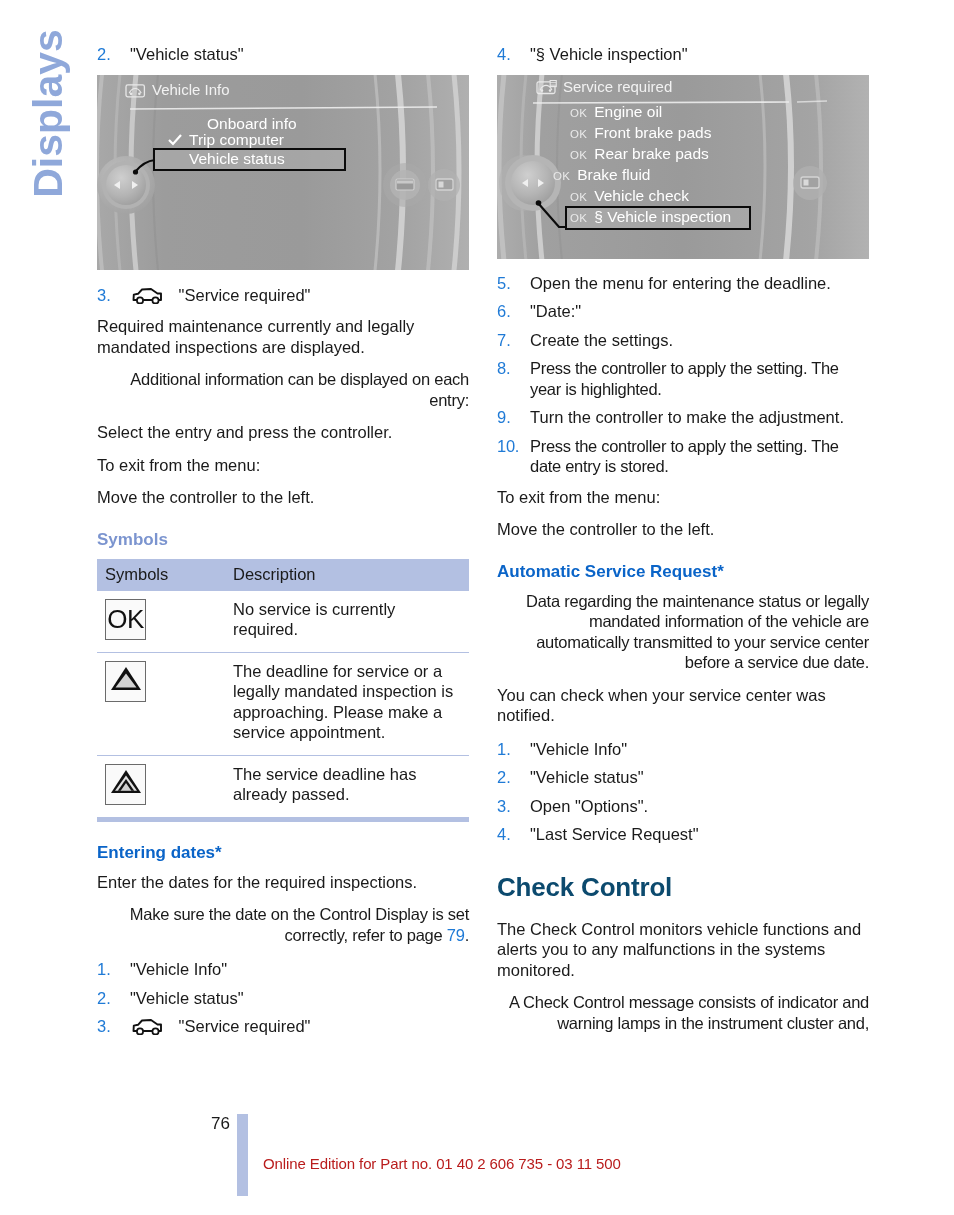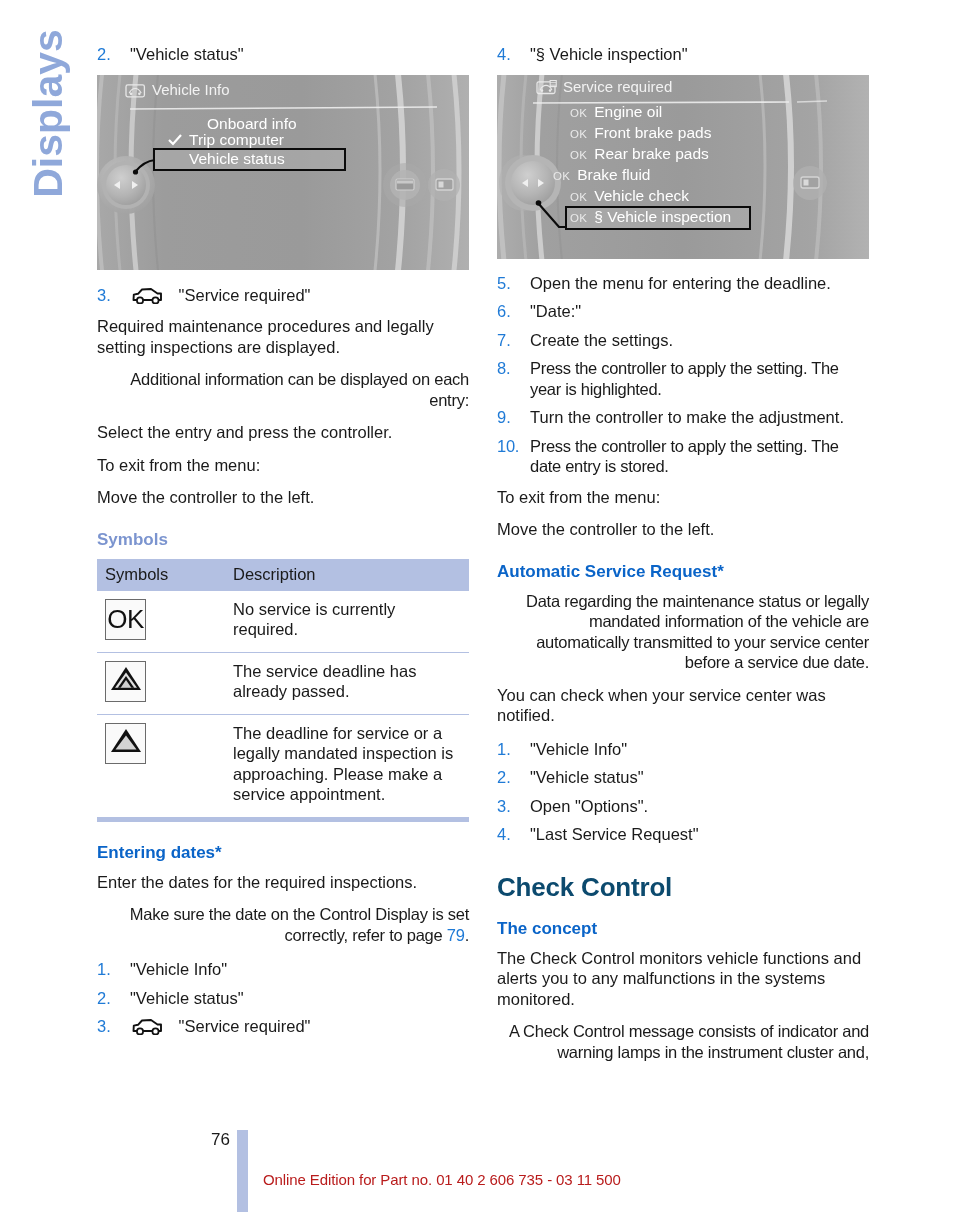--- a/index.html
+++ b/index.html
@@ -163,21 +163,21 @@
     font-size:26px;
     line-height:26px;
     font-weight:400;
     letter-spacing:-0.5px;
     color:#111;
   }
 
   
   .footer{
     position:absolute;
-    left:0;bottom:0;width:840px;height:105px;text-decoration:underline;
+    left:0;bottom:16px;width:840px;height:105px;text-decoration:underline;
   }
   .foot-bar{
     position:absolute;
     left:237px;top:20px;
     width:11px;height:82px;
     background:#b3c0e2;
   }
   .foot-pageno{
     position:absolute;
     left:200px;top:20px;
@@ -288,21 +288,21 @@
       <span class="inline-car">
         <svg width="36" height="17" viewBox="0 0 36 17">
           <path d="M2.5 13 L30 13 L30 6.5 L26.5 6.5 L20 2 L11 2.5 L7 6.8 L2.8 7.6 Z" fill="none" stroke="#111" stroke-width="1.9" stroke-linejoin="round"></path>
           <circle cx="9" cy="13.4" r="3.1" fill="#fff" stroke="#111" stroke-width="1.8"></circle>
           <circle cx="24.5" cy="13.4" r="3.1" fill="#fff" stroke="#111" stroke-width="1.8"></circle>
         </svg>
       </span>
       <span>"Service required"</span>
     </div>
 
-    <p class="para">Required maintenance procedures and legally setting inspections are displayed.</p>
+    <p class="para">Required maintenance currently and legally mandated inspections are displayed.</p>
     <p class="para tight">Additional information can be displayed on each entry:</p>
     <p class="para">Select the entry and press the controller.</p>
     <p class="para">To exit from the menu:</p>
     <p class="para">Move the controller to the left.</p>
 
     <h2 class="h2 light" style="margin-top:22px;">Symbols</h2>
 
     <table class="sym-table">
       <thead>
         <tr>
@@ -318,41 +318,41 @@
             </div>
           </td>
           <td class="c-desc">No service is currently required.</td>
         </tr>
         <tr>
           <td class="c-sym">
             <div class="glyph-box">
               <span>
                 <svg width="32" height="27" viewBox="0 0 32 27">
                   <polygon points="16,2 31,25 1,25" fill="#111"></polygon>
+                  <polygon points="16,8.5 26.5,22.6 5.5,22.6" fill="#d4d4d4"></polygon>
+                </svg>
+              </span>
+            </div>
+          </td>
+          <td class="c-desc">The deadline for service or a legally mandated inspection is approaching. Please make a service appointment.</td>
+        </tr>
+        <tr>
+          <td class="c-sym">
+            <div class="glyph-box">
+              <span>
+                <svg width="32" height="27" viewBox="0 0 32 27">
+                  <polygon points="16,2 31,25 1,25" fill="#111"></polygon>
                   <polygon points="16,7.5 27,22.8 5,22.8" fill="#e0e0e0"></polygon>
                   <polygon points="16,11 24.2,22.8 7.8,22.8" fill="#111"></polygon>
                   <polygon points="16,15 21.3,22.8 10.7,22.8" fill="#cfcfcf"></polygon>
                 </svg>
               </span>
             </div>
           </td>
           <td class="c-desc">The service deadline has already passed.</td>
-        </tr>
-        <tr>
-          <td class="c-sym">
-            <div class="glyph-box">
-              <span>
-                <svg width="32" height="27" viewBox="0 0 32 27">
-                  <polygon points="16,2 31,25 1,25" fill="#111"></polygon>
-                  <polygon points="16,8.5 26.5,22.6 5.5,22.6" fill="#d4d4d4"></polygon>
-                </svg>
-              </span>
-            </div>
-          </td>
-          <td class="c-desc">The deadline for service or a legally mandated inspection is approaching. Please make a service appointment.</td>
         </tr>
       </tbody>
     </table>
     <div class="table-foot"></div>
 
     <h2 class="h2" style="margin-top:21px;">Entering dates*</h2>
     <p class="para">Enter the dates for the required inspections.</p>
     <p class="para tight"><span>Make sure the date on the Control Display is set correctly, refer to page </span><span class="pageref">79</span><span>.</span></p>
 
     <ul class="steps" style="margin-top:14px;">
@@ -502,21 +502,20 @@
         <span class="num">3.</span>
         <span>Open "Options".</span>
       </li>
       <li class="step">
         <span class="num">4.</span>
         <span>"Last Service Request"</span>
       </li>
     </ul>
 
     <h1 class="h1" style="margin-top:27px;">Check Control</h1>
-    <h2 class="h2">The concept</h2>
     <p class="para">The Check Control monitors vehicle functions and alerts you to any malfunctions in the systems monitored.</p>
     <p class="para tight">A Check Control message consists of indicator and warning lamps in the instrument cluster and,</p>
   </div>
 
   <div class="footer">
     <div class="foot-pageno">76</div>
     <div class="foot-bar"></div>
     <div class="foot-text">Online Edition for Part no. 01 40 2 606 735 - 03 11 500</div>
   </div>
 

